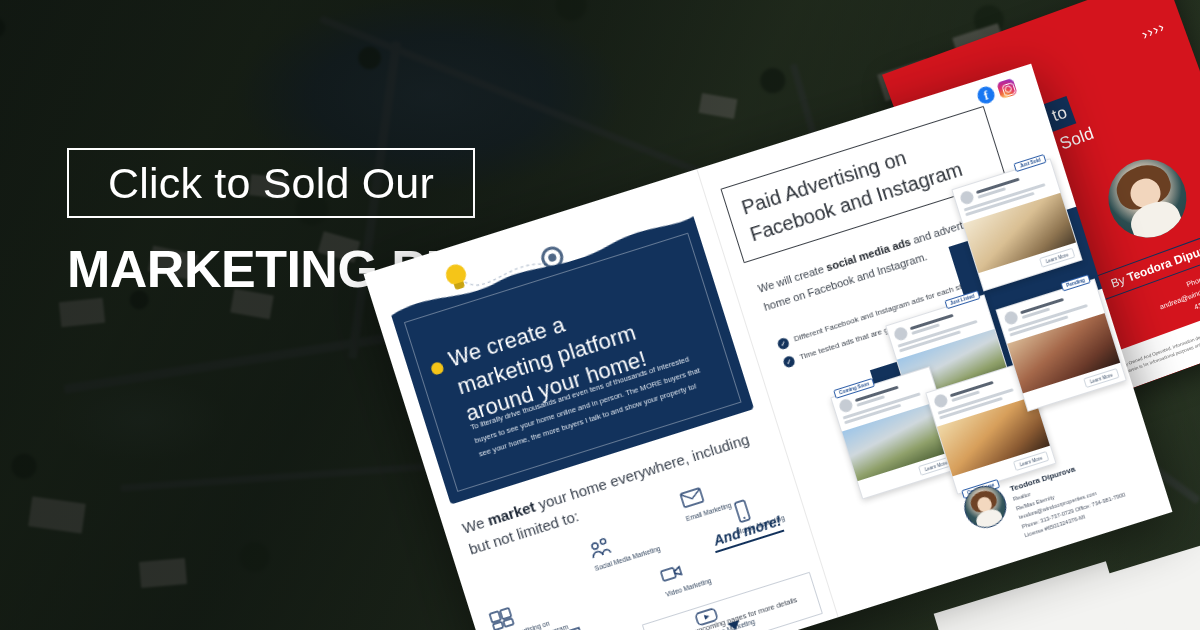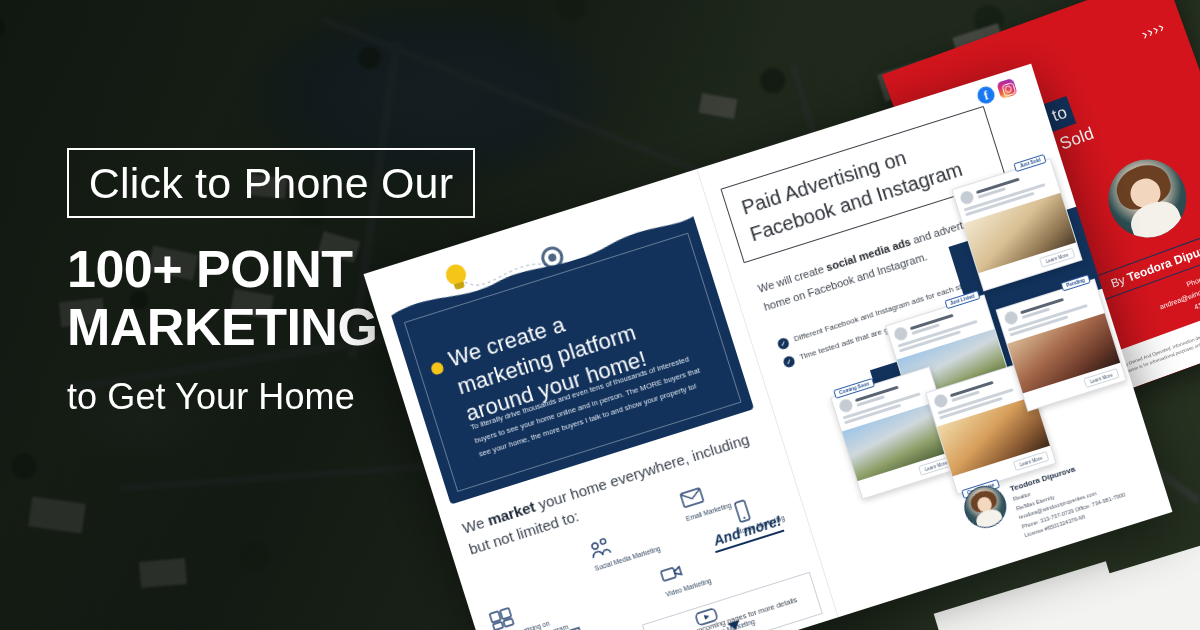--- a/index.html
+++ b/index.html
@@ -335,28 +335,26 @@
       <i style="left:1090px;top:10px;  width:44px; height:24px; transform:rotate(-22deg);"></i>
     </div>
     <div class="bg-dark-overlay"></div>
   </div>
 
   <div class="corner-shape" style="left:1080px; top:560px; width:160px; height:90px; transform:rotate(-17deg);"></div>
   <div class="corner-shape" style="left:940px; top:586px; width:180px; height:70px; transform:rotate(-17deg);"></div>
 
   <div class="headline-zone">
     <div class="cta-box">
-      <span class="cta-box-text">Click to Phone Our</span>
+      <span class="cta-box-text">Click to Sold Our</span>
     </div>
     <div class="headline-main">
-      <div>100+ POINT</div>
       <div>MARKETING PLAN</div>
     </div>
     <div class="headline-sub">
-      <div>to Get Your Home</div>
     </div>
   </div>
 
   <div class="cover-red">
     <div class="cover-red-inner">
       <div class="chevrons">››››</div>
       <div class="cover-title">
         <span>The Complete</span><br>
         <span class="hl">Marketing Plan to</span><br>
         <span>Get Your Home Sold</span>

